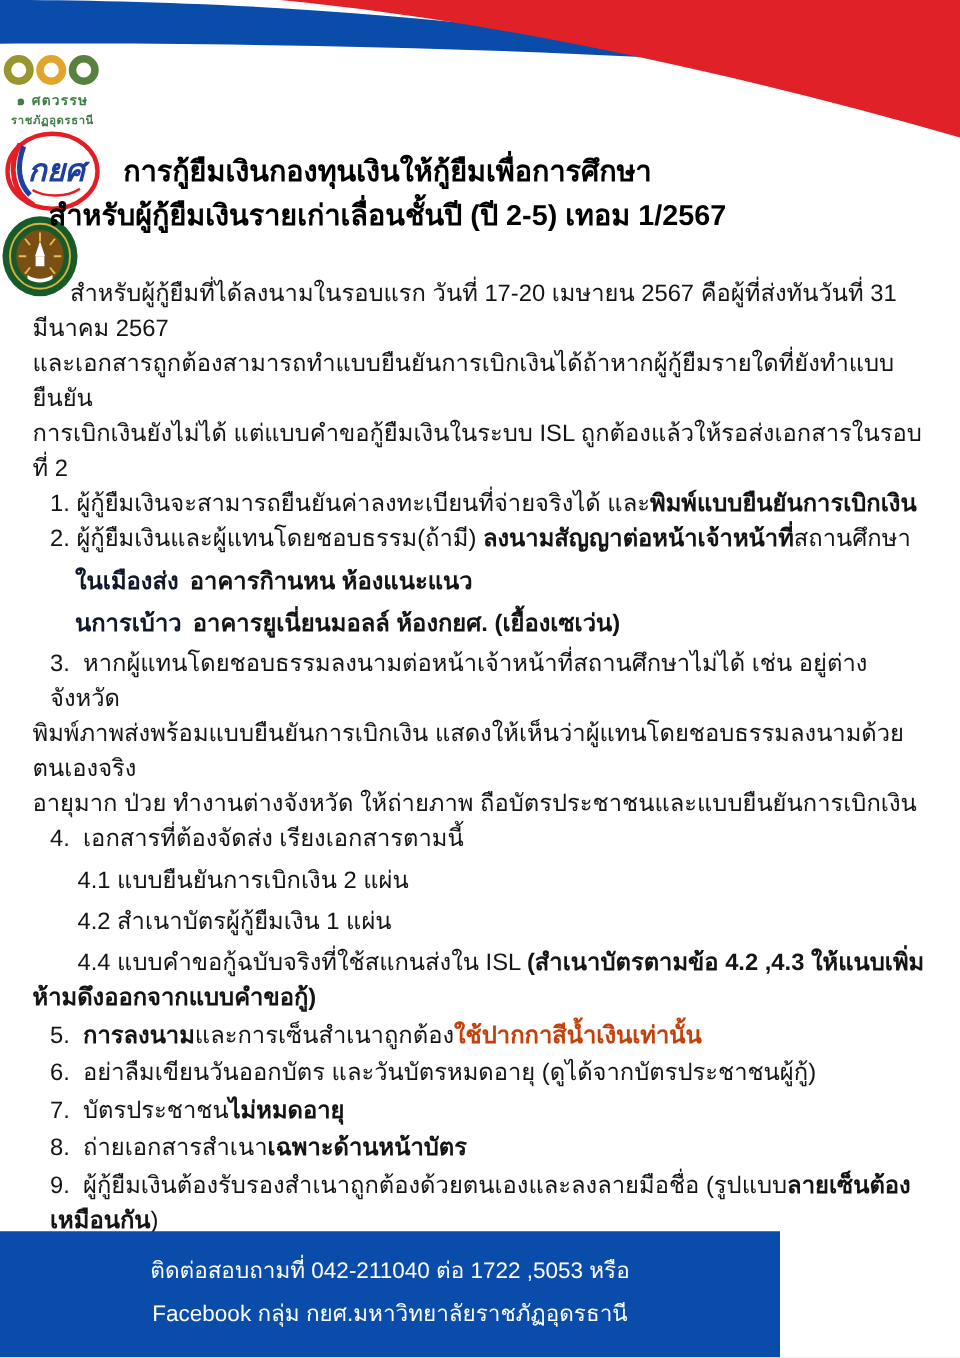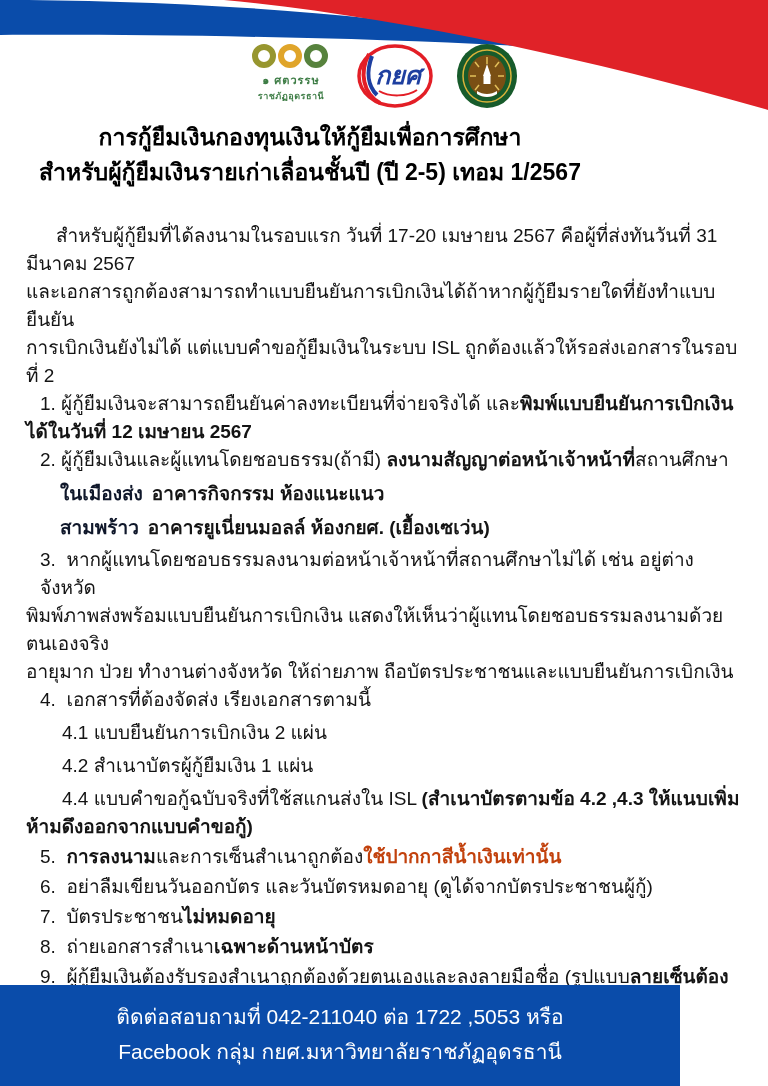--- a/index.html
+++ b/index.html
@@ -1,39 +1,39 @@
 <!DOCTYPE html>
 <html><head>
 <meta charset="utf-8">
 <style>
   html,body{margin:0;padding:0;background:#e9e9e9;}
   .page{position:relative;width:768px;height:1086px;background:#ffffff;overflow:hidden;
         font-family:"Liberation Sans",sans-serif;color:#141414;}
   .hdr-svg{position:absolute;top:0;left:0;display:block;}
   .logos{position:absolute;top:42px;left:0;width:768px;display:flex;justify-content:center;
-         align-items:flex-start;gap:20px;}
+         align-items:flex-start;gap:0;flex-direction:column;}
   .logo{display:flex;flex-direction:column;align-items:center;}
   .cent-l1{font-size:11px;font-weight:700;color:#3e7d46;letter-spacing:1px;margin-top:1px;}
   .cent-l2{font-size:9px;font-weight:700;color:#3e7d46;letter-spacing:.5px;}
   .title{position:absolute;top:120px;left:0;width:620px;text-align:center;font-weight:700;
          font-size:23px;line-height:35px;color:#000;}
   .content{position:absolute;top:222px;left:0;width:768px;padding:0 26px;box-sizing:border-box;
            font-size:19px;line-height:28px;}
   .ln{white-space:pre-wrap;}
   .indent{text-indent:30px;}
   .ni{padding-left:14px;}
   .b{font-weight:700;}
   .blue{color:#c2410c;font-weight:700;}
   .loc{padding-left:34px;margin-top:6px;font-weight:700;}
   .place{color:#0f172a;margin-right:9px;}
   .sub{padding-left:36px;margin-top:5px;}
   .mt2{margin-top:2px;}
   .mt4{margin-top:4px;}
-  .footer{position:absolute;left:0;bottom:0;width:680px;height:101px;background:#0a4caa;
-          color:#ffffff;text-align:center;font-size:21px;line-height:35px;padding-top:14px;
+  .footer{position:absolute;left:0;bottom:0;width:624px;height:101px;background:#0a4caa;
+          color:#ffffff;text-align:center;font-size:18px;line-height:35px;padding-top:14px;
           box-sizing:border-box;}
 </style>
 </head>
 <body>
 
 <div class="page">
 
   <svg class="hdr-svg" width="768" height="118" viewBox="0 0 768 118">
     <path d="M0,0 C160,0 380,10 612,52 C430,38 170,34 0,35 Z" fill="#0a4caa"></path>
     <path d="M224,0 L768,0 L768,110 C565,52 380,15 224,0 Z" fill="#e02228"></path>
@@ -83,26 +83,25 @@
     <div>การกู้ยืมเงินกองทุนเงินให้กู้ยืมเพื่อการศึกษา</div>
     <div>สำหรับผู้กู้ยืมเงินรายเก่าเลื่อนชั้นปี (ปี 2-5) เทอม 1/2567</div>
   </div>
 
   <div class="content">
     <div class="ln indent">สำหรับผู้กู้ยืมที่ได้ลงนามในรอบแรก วันที่ 17-20 เมษายน 2567 คือผู้ที่ส่งทันวันที่ 31 มีนาคม 2567</div>
     <div class="ln">และเอกสารถูกต้องสามารถทำแบบยืนยันการเบิกเงินได้ถ้าหากผู้กู้ยืมรายใดที่ยังทำแบบยืนยัน</div>
     <div class="ln">การเบิกเงินยังไม่ได้ แต่แบบคำขอกู้ยืมเงินในระบบ ISL ถูกต้องแล้วให้รอส่งเอกสารในรอบที่ 2</div>
 
     <div class="ln ni"><span>1. ผู้กู้ยืมเงินจะสามารถยืนยันค่าลงทะเบียนที่จ่ายจริงได้ และ</span><span class="b">พิมพ์แบบยืนยันการเบิกเงิน</span></div>
-    <div class="ln b">ได้ในวันที่ 12 เมษายน 2567</div>
 
     <div class="ln ni"><span>2. ผู้กู้ยืมเงินและผู้แทนโดยชอบธรรม(ถ้ามี) </span><span class="b">ลงนามสัญญาต่อหน้าเจ้าหน้าที่</span><span>สถานศึกษา</span></div>
 
-    <div class="ln loc"><span class="place">ในเมืองส่ง</span><span>อาคารกิจกรรม ห้องแนะแนว</span></div>
-    <div class="ln loc"><span class="place">สามพร้าว</span><span>อาคารยูเนี่ยนมอลล์ ห้องกยศ. (เยื้องเซเว่น)</span></div>
+    <div class="ln loc"><span class="place">ในเมืองส่ง</span><span>อาคารกิานหน ห้องแนะแนว</span></div>
+    <div class="ln loc"><span class="place">นการเบ้าว</span><span>อาคารยูเนี่ยนมอลล์ ห้องกยศ. (เยื้องเซเว่น)</span></div>
 
     <div class="ln ni mt4">3.  หากผู้แทนโดยชอบธรรมลงนามต่อหน้าเจ้าหน้าที่สถานศึกษาไม่ได้ เช่น อยู่ต่างจังหวัด</div>
     <div class="ln">พิมพ์ภาพส่งพร้อมแบบยืนยันการเบิกเงิน แสดงให้เห็นว่าผู้แทนโดยชอบธรรมลงนามด้วยตนเองจริง</div>
     <div class="ln">อายุมาก ป่วย ทำงานต่างจังหวัด ให้ถ่ายภาพ ถือบัตรประชาชนและแบบยืนยันการเบิกเงิน</div>
 
     <div class="ln ni">4.  เอกสารที่ต้องจัดส่ง เรียงเอกสารตามนี้</div>
     <div class="ln sub">4.1 แบบยืนยันการเบิกเงิน 2 แผ่น</div>
     <div class="ln sub">4.2 สำเนาบัตรผู้กู้ยืมเงิน 1 แผ่น</div>
     <div class="ln sub"><span>4.4 แบบคำขอกู้ฉบับจริงที่ใช้สแกนส่งใน ISL </span><span class="b">(สำเนาบัตรตามข้อ 4.2 ,4.3 ให้แนบเพิ่ม</span></div>
     <div class="ln b">ห้ามดึงออกจากแบบคำขอกู้)</div>

